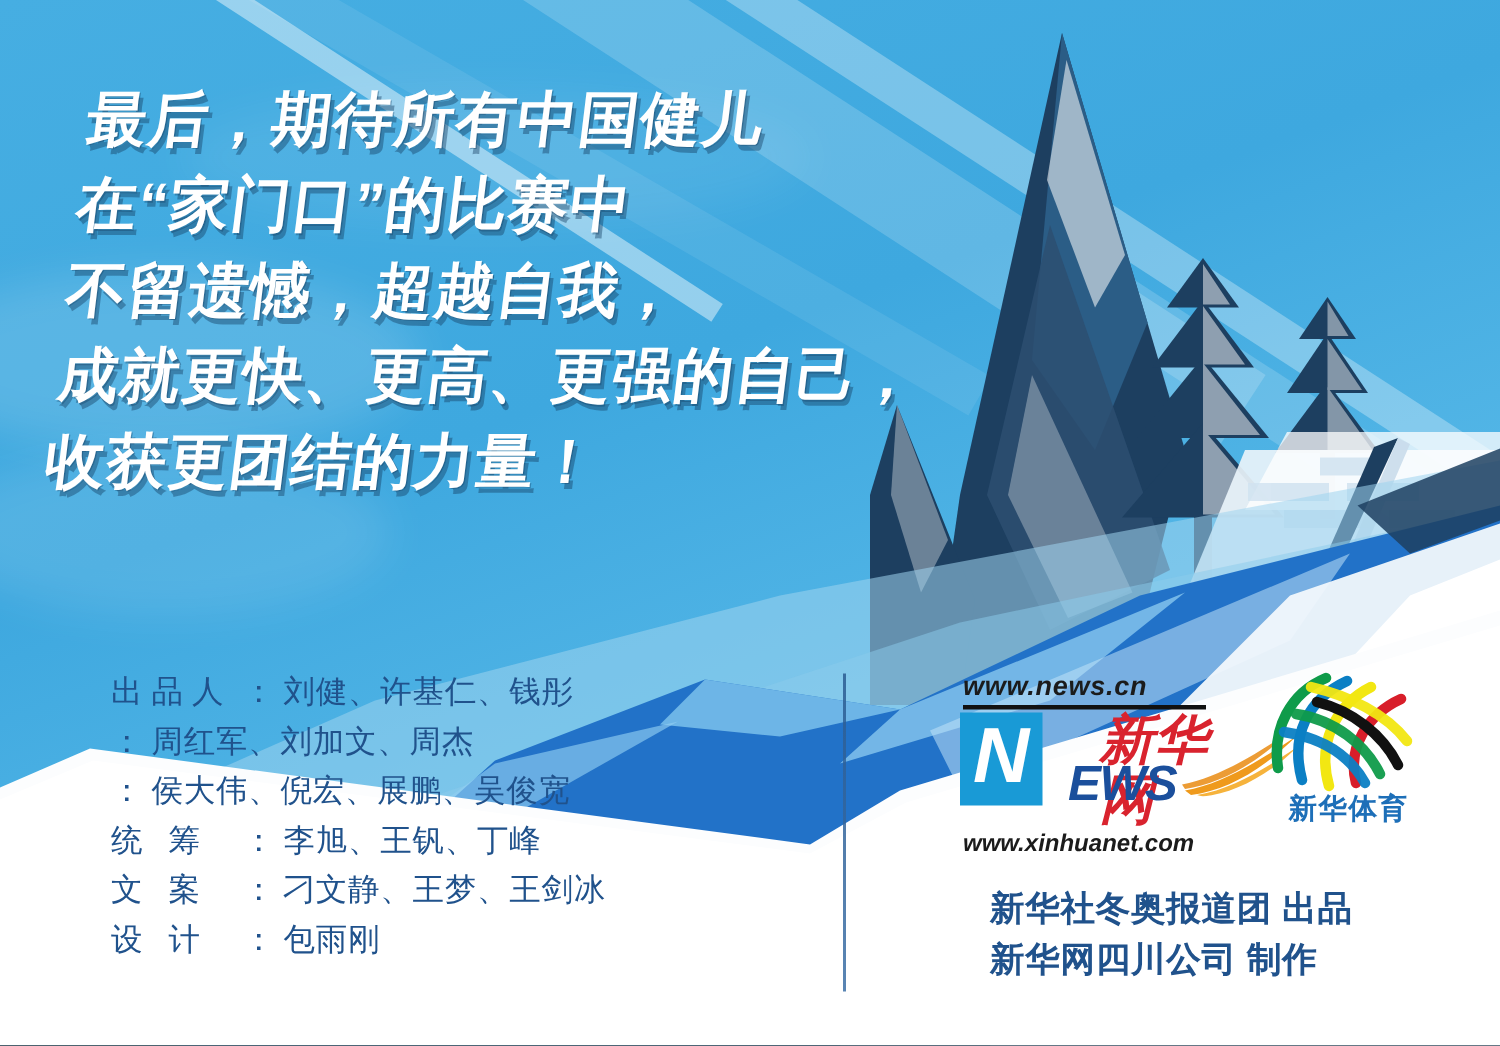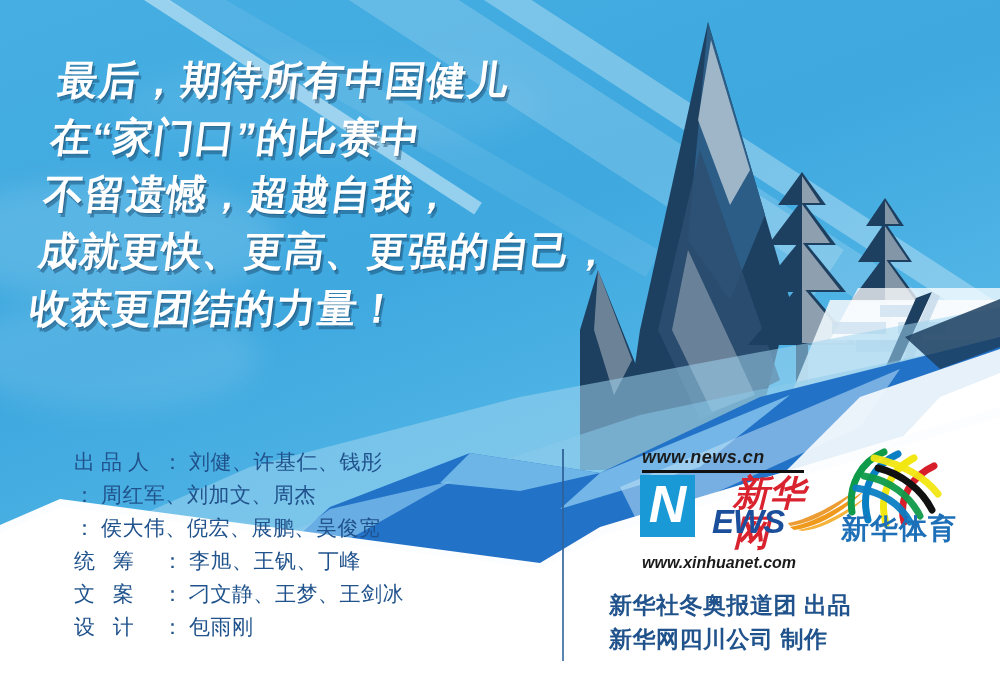--- a/index.html
+++ b/index.html
@@ -35,21 +35,21 @@
     transform:skewX(-7deg);
   }
   #headline .ln{display:block;white-space:nowrap;}
   #headline .ln.i1{padding-left:0px;}
   #headline .ln.i2{padding-left:0px;}
   #headline .ln.i3{padding-left:0px;}
   #headline .ln.i4{padding-left:2px;}
   #headline .ln.i5{padding-left:0px;}
 
   
-  #credits{position:absolute;left:74px;top:445px;width:470px;color:#20528c;}
+  #credits{position:absolute;left:74px;top:445px;width:470px;color:#20528c;font-family:Liberation Serif, serif;}
   .credit-row{display:flex;font-size:21px;line-height:33px;white-space:nowrap;}
   .credit-label{display:inline-block;width:88px;letter-spacing:6px;}
   .credit-colon{margin-right:6px;}
   .credit-names{letter-spacing:.5px;text-align:right;}
 
   
   #divider{position:absolute;left:562px;top:449px;width:2px;height:212px;
            background:linear-gradient(180deg,#2b5c92,#3c6fa6);opacity:.85;}
 
   
@@ -63,25 +63,25 @@
   #xh-cn{position:absolute;left:57px;top:-2px;font-size:36px;font-weight:bold;color:#d9232e;
          letter-spacing:0px;line-height:40px;margin-left:36px;}
   #xh-ews{position:absolute;left:36px;top:30px;font-size:33px;font-weight:bold;color:#1b4f9c;
           letter-spacing:-1px;line-height:33px;margin-left:36px;}
   #xh-swoosh{position:absolute;left:148px;top:42px;width:78px;height:42px;}
   #xh-url-bot{position:absolute;left:2px;top:107px;font-size:16px;font-weight:bold;color:#1b1b1b;}
 
   
   #sportslogo{position:absolute;left:838px;top:446px;width:122px;height:112px;}
   #sports-rings{position:absolute;left:0;top:0;width:122px;height:82px;}
-  #sports-cn{position:absolute;left:0;top:64px;width:122px;text-align:center;
-             font-size:28px;font-weight:bold;color:#1d6fb8;letter-spacing:1px;}
-
-  
-  #footer{position:absolute;left:609px;top:588px;color:#20528c;}
+  #sports-cn{position:absolute;left:0;top:80px;width:122px;text-align:center;
+             font-size:19px;font-weight:bold;color:#1d6fb8;letter-spacing:1px;}
+
+  
+  #footer{position:absolute;left:660px;top:588px;color:#20528c;}
   .footer-line{font-size:23px;font-weight:bold;line-height:34px;white-space:nowrap;letter-spacing:.5px;}
 </style>
 </head>
 <body>
 
 <div id="poster">
 
   <div class="blob" style="left:-60px;top:180px;width:340px;height:120px;"></div>
   <div class="blob" style="left:-40px;top:300px;width:300px;height:110px;opacity:.8;"></div>
   <div class="blob" style="left:120px;top:60px;width:420px;height:90px;opacity:.5;"></div>

